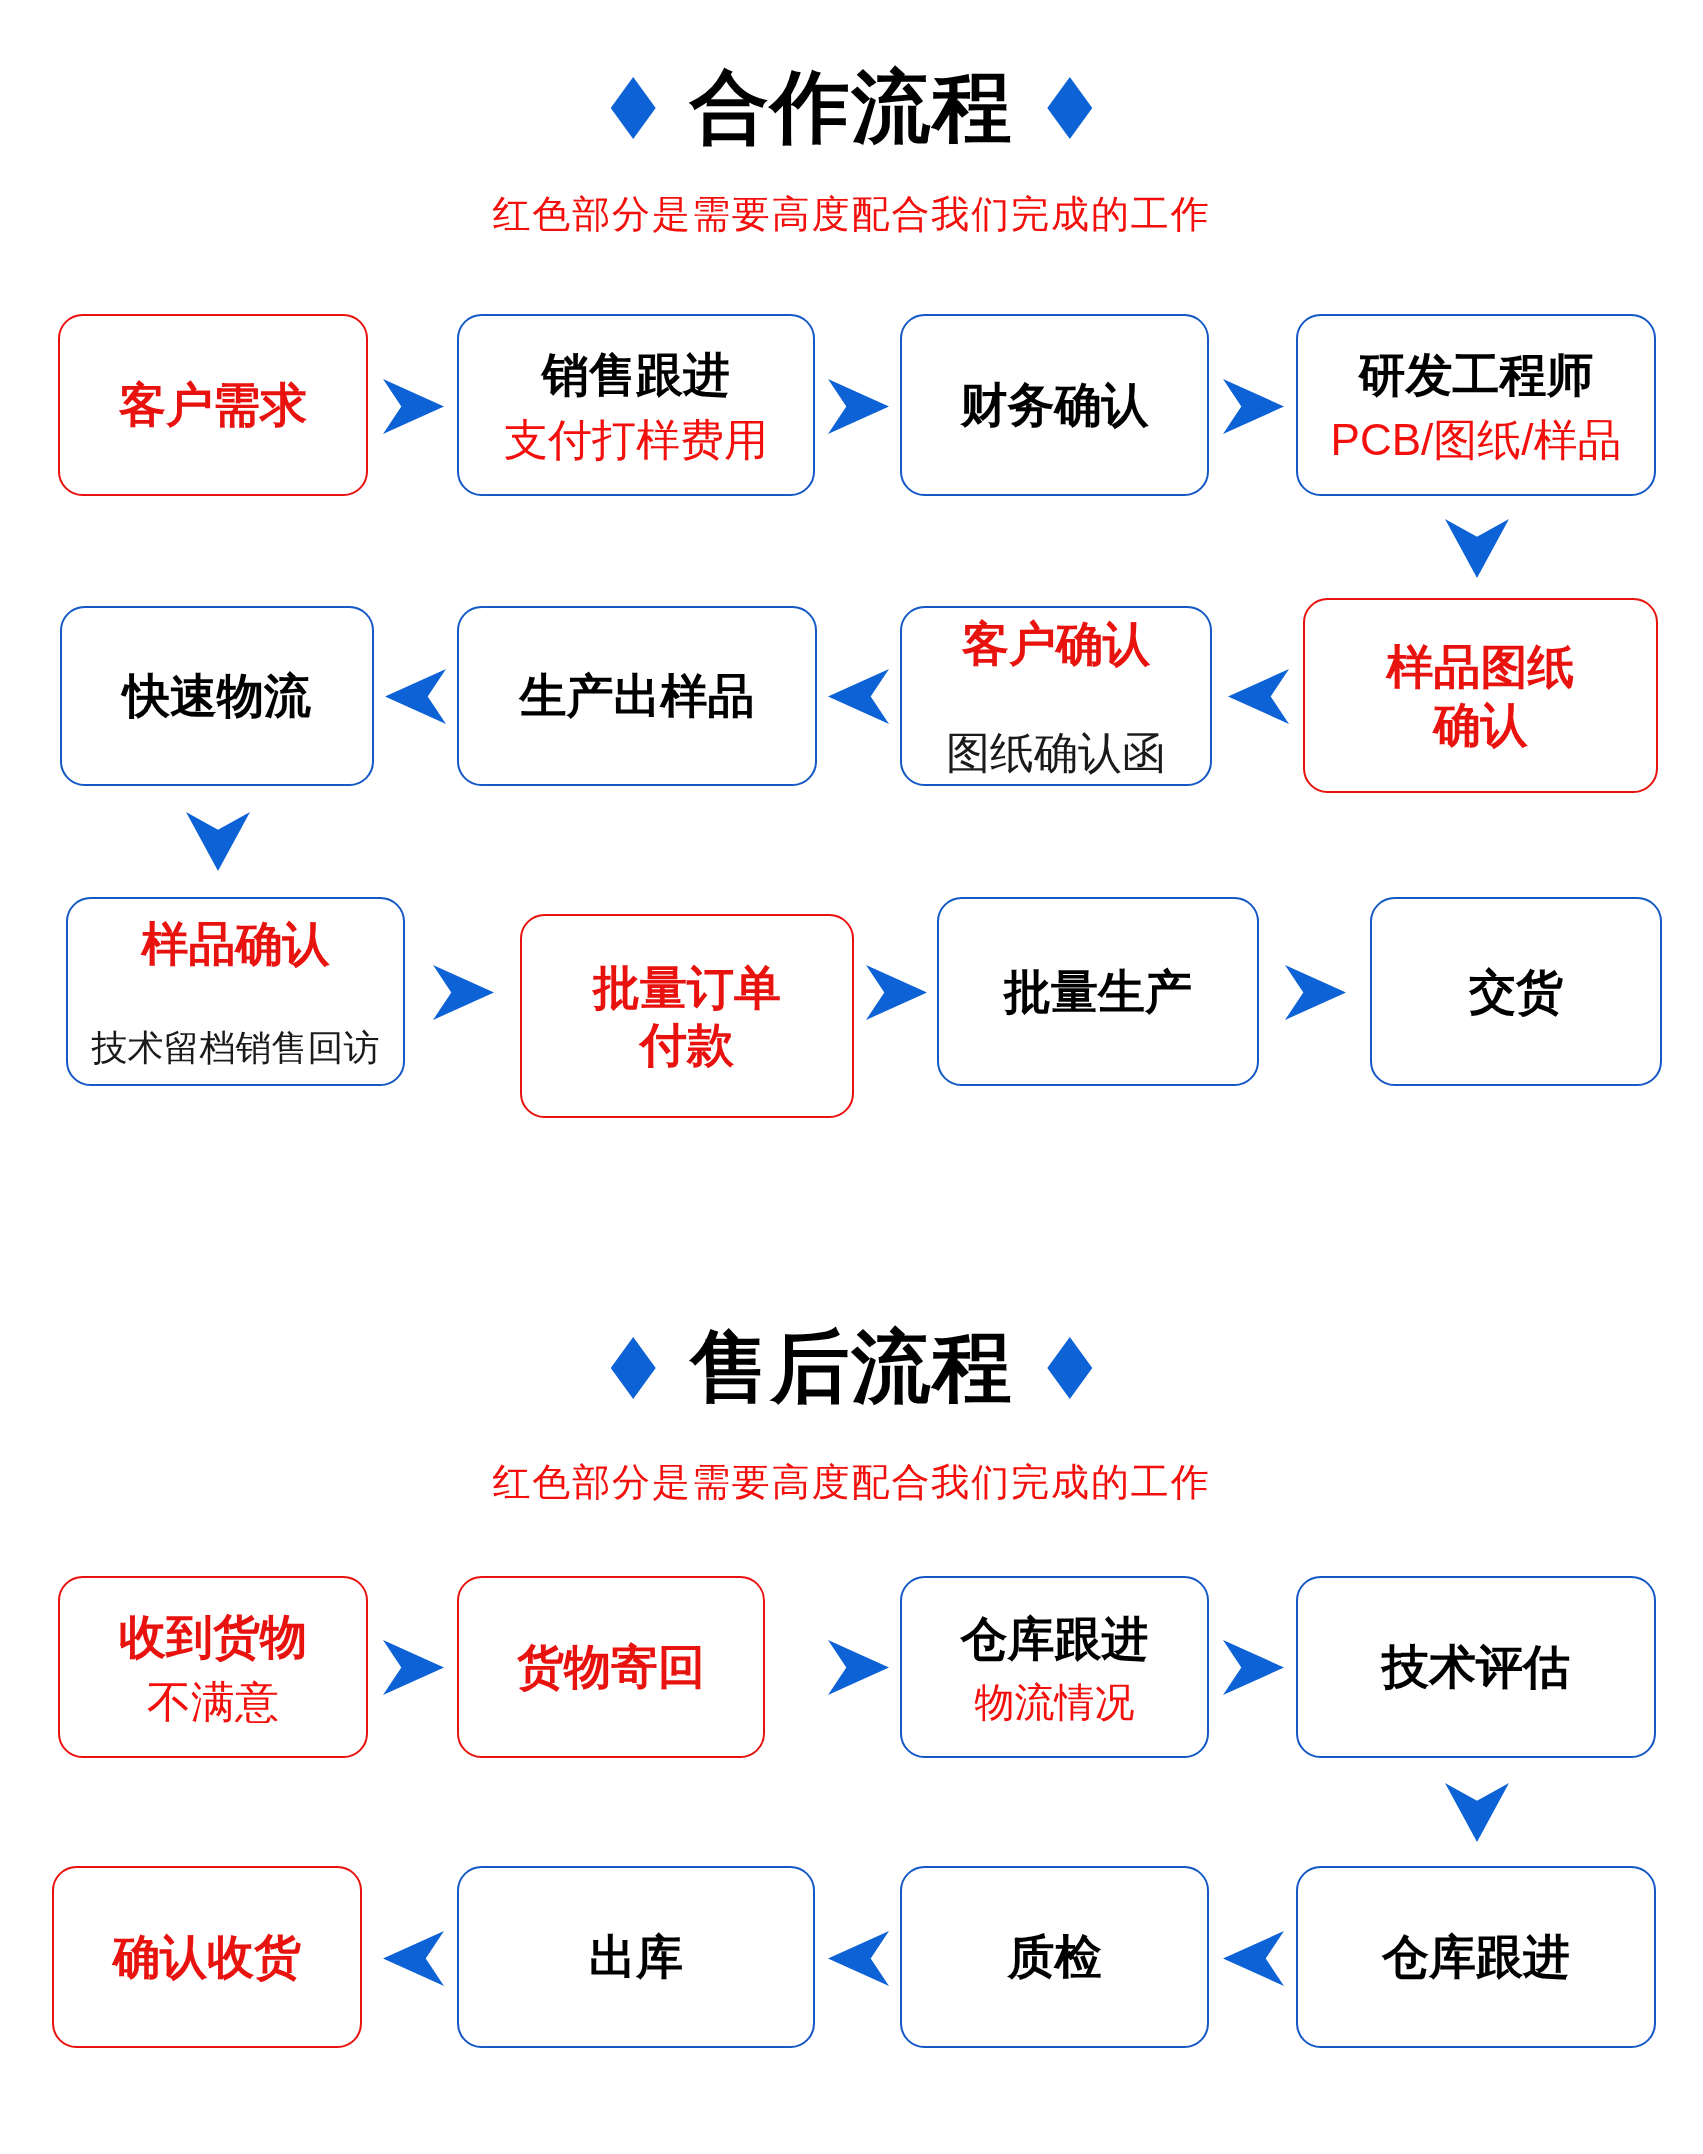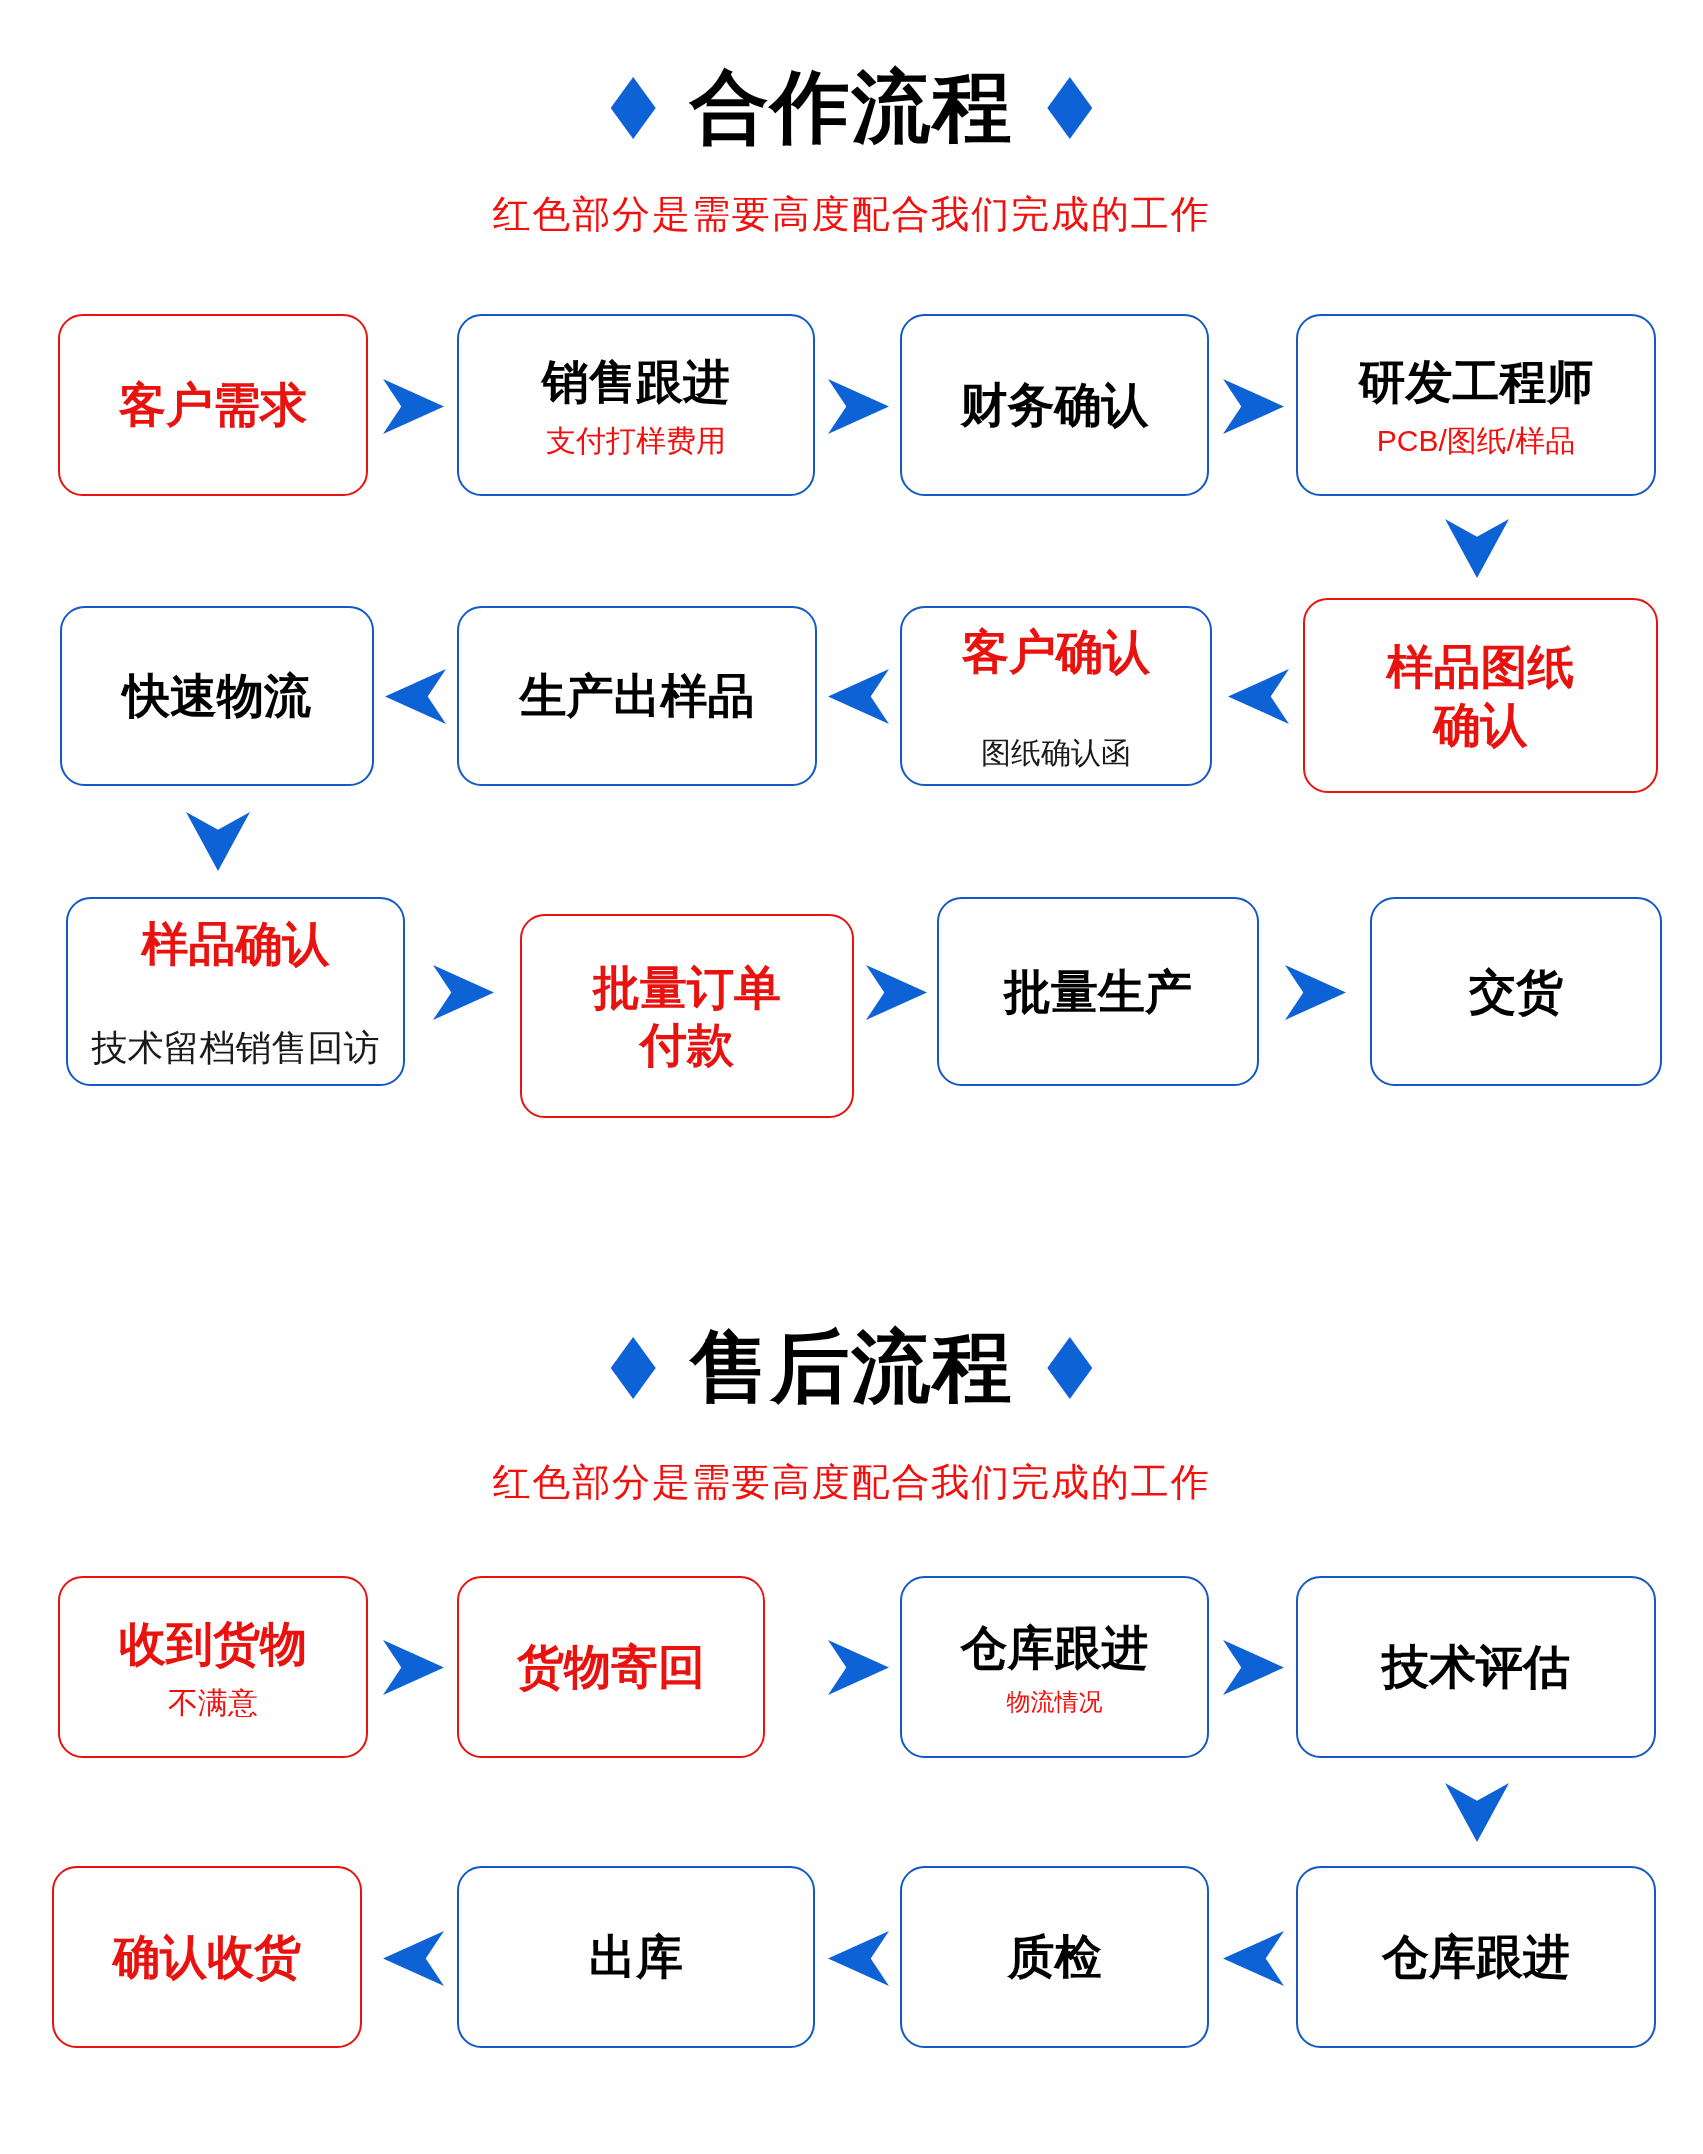--- a/index.html
+++ b/index.html
@@ -21,21 +21,21 @@
   }
   
   .box{
     position:absolute;box-sizing:border-box;background:#ffffff;
     border:2.8px solid #1459c6;border-radius:24.6px;
     display:flex;flex-direction:column;align-items:center;justify-content:center;
     gap:13.2px;text-align:center;
   }
   .box.b-red{border-color:#e8120f;}
   .bt{font-size:47px;font-weight:bold;line-height:1.22;white-space:pre-line;}
-  .bs{font-size:30px;line-height:1.1;}
+  .bs{font-size:44px;line-height:1.1;}
   .t-black{color:#000000;}
   .t-red{color:#e8120f;}
   .s-red{color:#f20f0c;}
   .s-black{color:#1a1a1a;margin-top:43px;}
   
   .arrow{position:absolute;background:#0d62d6;}
   .ar{width:61px;height:55px;clip-path:polygon(0 0,30% 50%,0 100%,100% 50%);}
   .al{width:61px;height:55px;clip-path:polygon(100% 0,70% 50%,100% 100%,0 50%);}
   .ad{width:64px;height:59px;clip-path:polygon(0 0,50% 30%,100% 0,50% 100%);}
 </style>
@@ -120,21 +120,21 @@
     <div class="bt t-red">收到货物</div>
     <div class="bs s-red">不满意</div>
   </div>
   <div class="arrow ar" style="left:383px;top:1640px;"></div>
   <div class="box b-red" style="left:457px;top:1576px;width:308px;height:182px;">
     <div class="bt t-red">货物寄回</div>
   </div>
   <div class="arrow ar" style="left:828px;top:1640px;"></div>
   <div class="box" style="left:900px;top:1576px;width:309px;height:182px;">
     <div class="bt t-black">仓库跟进</div>
-    <div class="bs s-red" style="font-size:24px;">物流情况</div>
+    <div class="bs s-red" style="font-size:40px;">物流情况</div>
   </div>
   <div class="arrow ar" style="left:1223px;top:1640px;"></div>
   <div class="box" style="left:1296px;top:1576px;width:360px;height:182px;">
     <div class="bt t-black">技术评估</div>
   </div>
 
   <div class="arrow ad" style="left:1445px;top:1783px;"></div>
 
   <div class="box b-red" style="left:52px;top:1866px;width:310px;height:182px;">
     <div class="bt t-red">确认收货</div>

